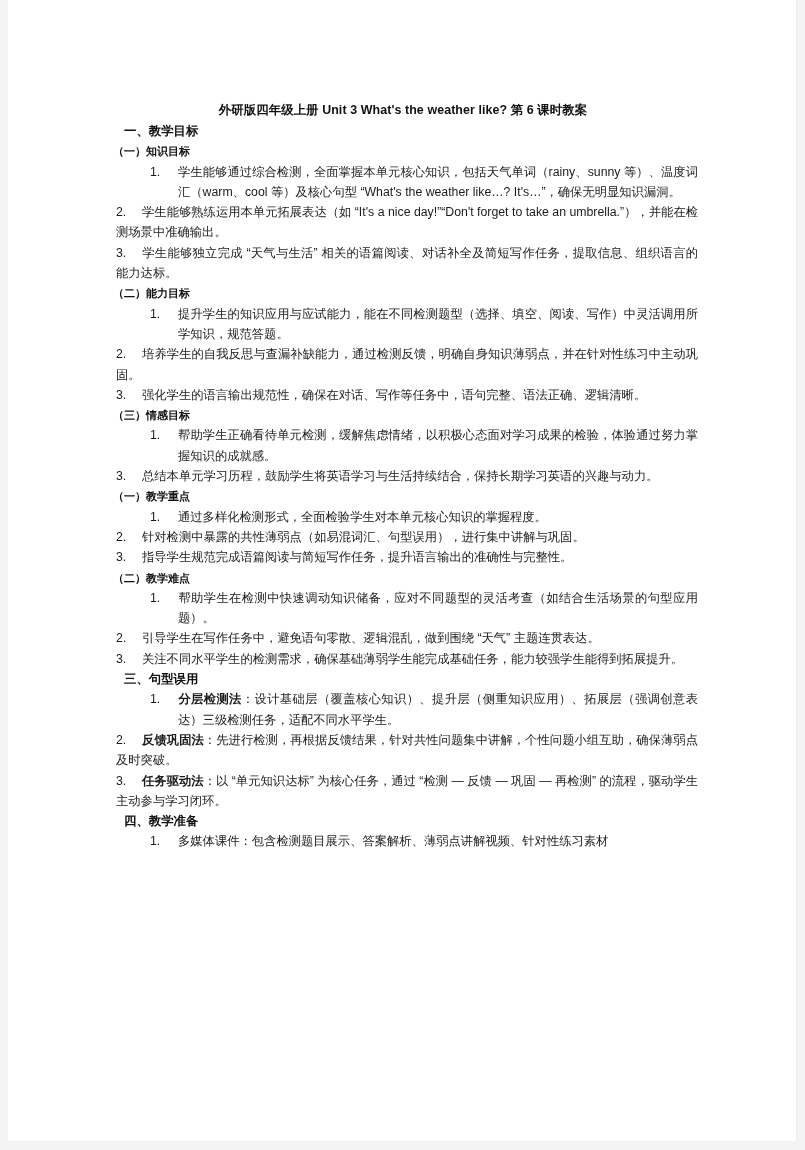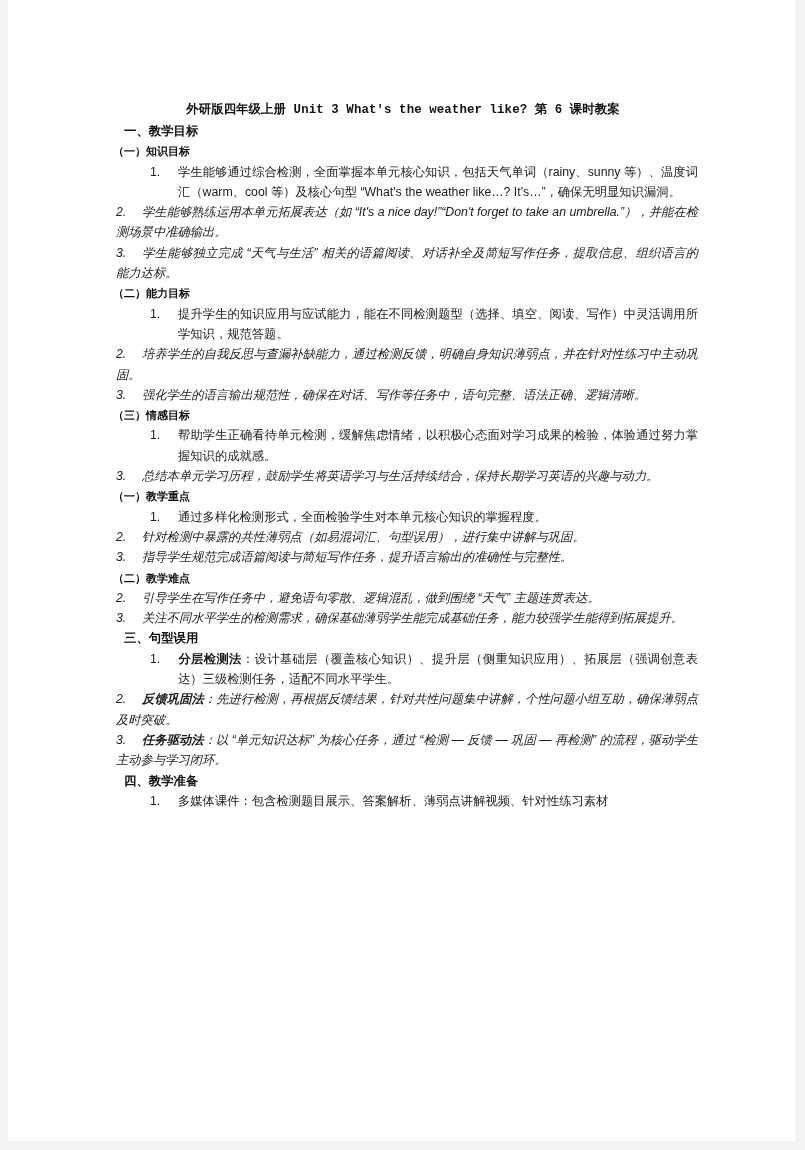--- a/index.html
+++ b/index.html
@@ -31,21 +31,20 @@
   }
   .doc-title {
     font-size: 12.4px;
     font-weight: bold;
     color: #111;
     text-align: center;
     line-height: 20px;
     letter-spacing: 0.1px;
     margin-bottom: 1px;
     white-space: nowrap;
-    font-family: Liberation Mono, monospace;
   }
   .h1 {
     font-size: 12.4px;
     font-weight: bold;
     color: #111;
     line-height: 20.3px;
     margin-left: 16px;
   }
   .h2 {
     font-size: 11px;
@@ -71,21 +70,20 @@
     text-indent: 0;
   }
   
   .item-b {
     font-size: 12.3px;
     color: #1b1b1b;
     line-height: 20.3px;
     margin-left: 8px;
     text-align: justify;
     text-justify: inter-ideograph;
-    font-style: italic;
   }
   .item-b .num {
     display: inline-block;
     width: 26px;
   }
   .lbl { font-weight: bold; }
 </style>
 </head>
 <body>
 
@@ -103,20 +101,21 @@
         <div class="item-b"><span class="num">2.</span><span>培养学生的自我反思与查漏补缺能力，通过检测反馈，明确自身知识薄弱点，并在针对性练习中主动巩固。</span></div>
         <div class="item-b"><span class="num">3.</span><span>强化学生的语言输出规范性，确保在对话、写作等任务中，语句完整、语法正确、逻辑清晰。</span></div>
         <div class="h2">（三）情感目标</div>
         <div class="item-a"><span class="num">1.</span><span>帮助学生正确看待单元检测，缓解焦虑情绪，以积极心态面对学习成果的检验，体验通过努力掌握知识的成就感。</span></div>
         <div class="item-b"><span class="num">3.</span><span>总结本单元学习历程，鼓励学生将英语学习与生活持续结合，保持长期学习英语的兴趣与动力。</span></div>
         <div class="h2">（一）教学重点</div>
         <div class="item-a"><span class="num">1.</span><span>通过多样化检测形式，全面检验学生对本单元核心知识的掌握程度。</span></div>
         <div class="item-b"><span class="num">2.</span><span>针对检测中暴露的共性薄弱点（如易混词汇、句型误用），进行集中讲解与巩固。</span></div>
         <div class="item-b"><span class="num">3.</span><span>指导学生规范完成语篇阅读与简短写作任务，提升语言输出的准确性与完整性。</span></div>
         <div class="h2">（二）教学难点</div>
+        <div class="item-a"><span class="num">1.</span><span>帮助学生在检测中快速调动知识储备，应对不同题型的灵活考查（如结合生活场景的句型应用题）。</span></div>
         <div class="item-b"><span class="num">2.</span><span>引导学生在写作任务中，避免语句零散、逻辑混乱，做到围绕 “天气” 主题连贯表达。</span></div>
         <div class="item-b"><span class="num">3.</span><span>关注不同水平学生的检测需求，确保基础薄弱学生能完成基础任务，能力较强学生能得到拓展提升。</span></div>
         <div class="h1">三、句型误用</div>
         <div class="item-a"><span class="num">1.</span><span class="lbl">分层检测法</span><span>：设计基础层（覆盖核心知识）、提升层（侧重知识应用）、拓展层（强调创意表达）三级检测任务，适配不同水平学生。</span></div>
         <div class="item-b"><span class="num">2.</span><span class="lbl">反馈巩固法</span><span>：先进行检测，再根据反馈结果，针对共性问题集中讲解，个性问题小组互助，确保薄弱点及时突破。</span></div>
         <div class="item-b"><span class="num">3.</span><span class="lbl">任务驱动法</span><span>：以 “单元知识达标” 为核心任务，通过 “检测 — 反馈 — 巩固 — 再检测” 的流程，驱动学生主动参与学习闭环。</span></div>
         <div class="h1">四、教学准备</div>
         <div class="item-a"><span class="num">1.</span><span>多媒体课件：包含检测题目展示、答案解析、薄弱点讲解视频、针对性练习素材</span></div>
       </div>
   </div>

